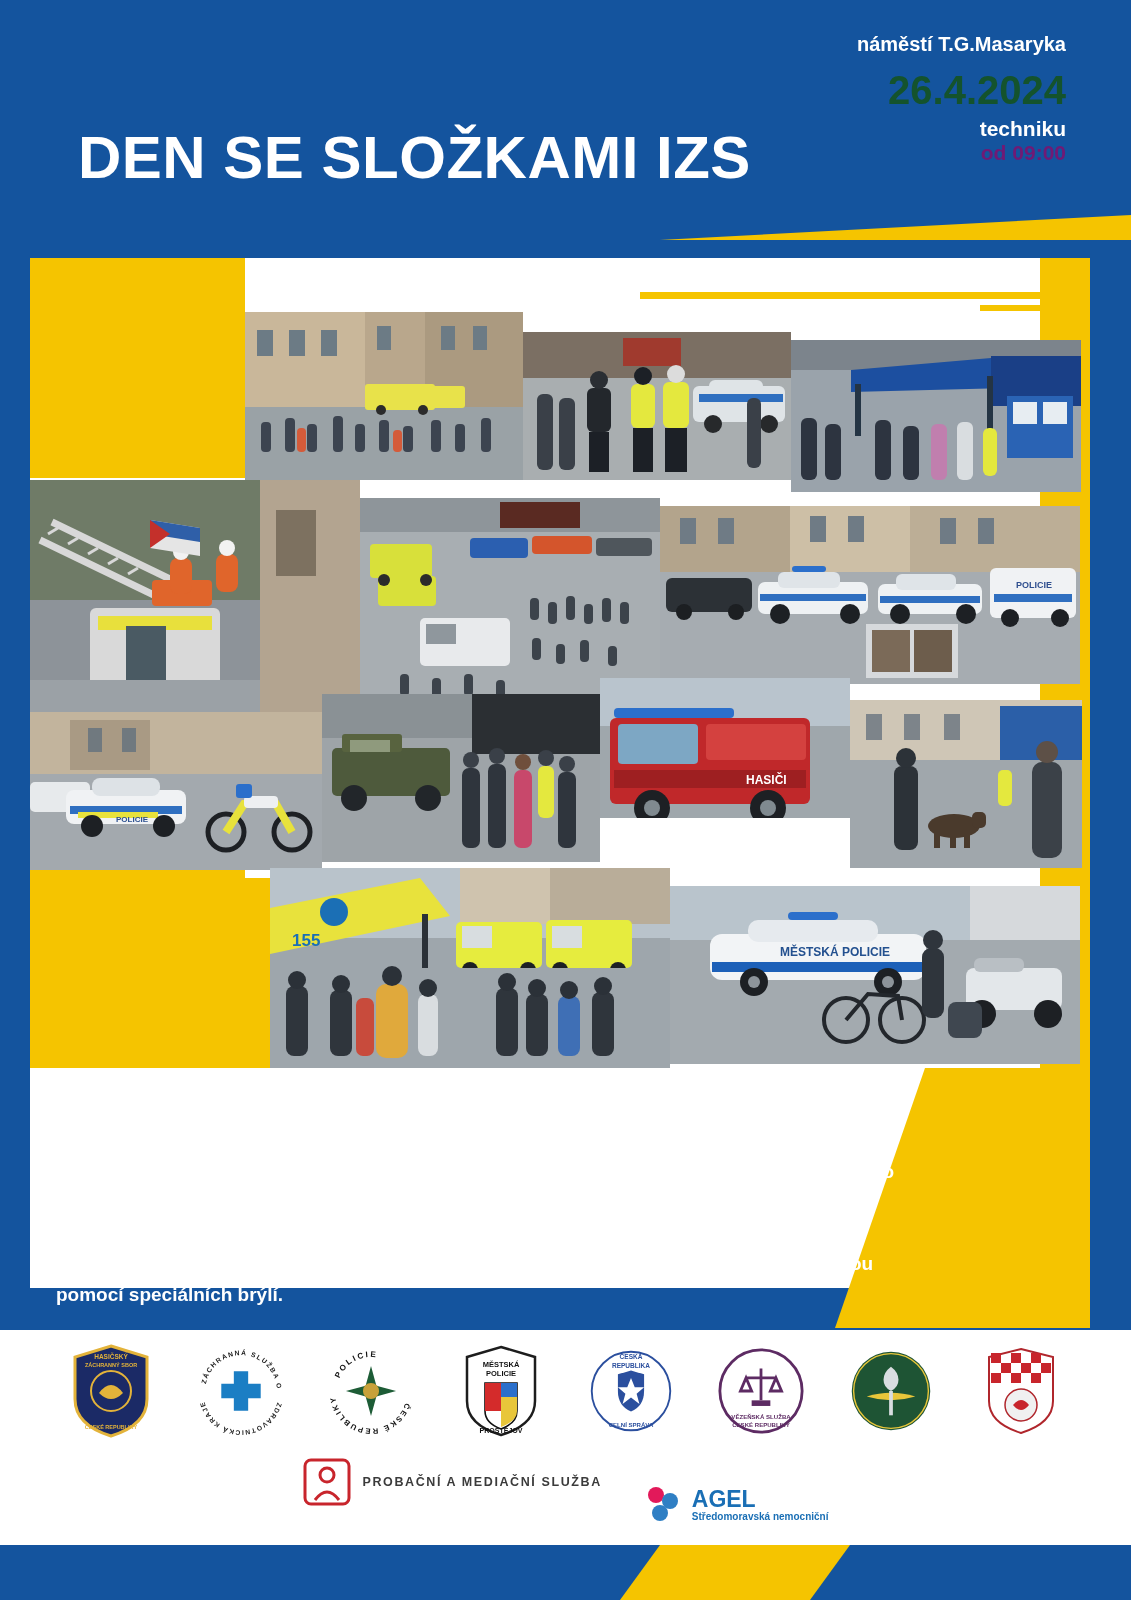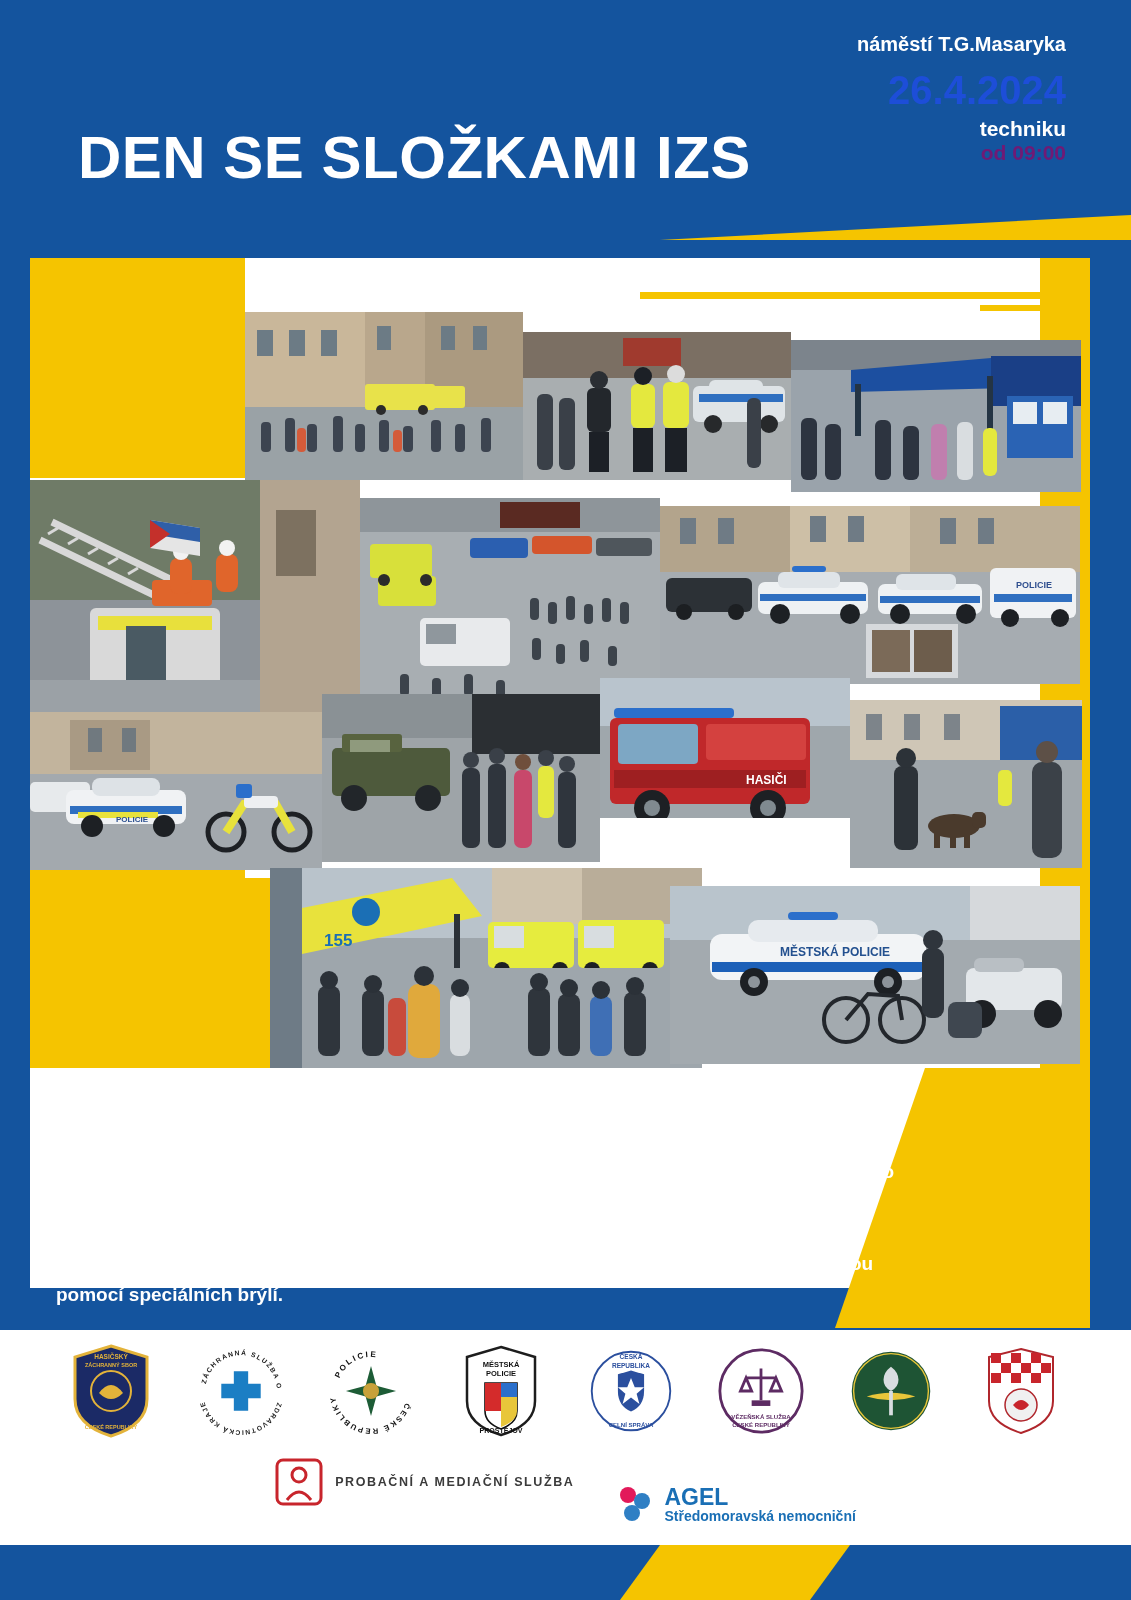--- a/index.html
+++ b/index.html
@@ -51,21 +51,21 @@
     color: #ffffff;
     font-size: 20px;
     font-weight: bold;
     text-align: right;
     white-space: nowrap;
   }
   .date {
     position: absolute;
     right: 65px;
     top: 68px;
-    color: #1d4ed8;
+    color: #14532d;
     font-size: 40px;
     font-weight: bold;
     text-align: right;
     white-space: nowrap;
   }
   .time1 {
     position: absolute;
     right: 65px;
     top: 117px;
     color: #ffffff;
@@ -230,21 +230,21 @@
   }
   .pms-text {
     font-size: 12.5px;
     letter-spacing: 1.6px;
     color: #3b3b3b;
     font-weight: bold;
     white-space: nowrap;
   }
   .agel-wrap { display:flex; align-items:center; gap:8px;margin-top:46px; }
   .agel-name { font-size: 23px; font-weight: bold; color:#1a6fb5; line-height:1; }
-  .agel-sub { font-size: 14px; font-weight: bold; color:#1a6fb5; line-height:1.1; }
+  .agel-sub { font-size: 10px; font-weight: bold; color:#1a6fb5; line-height:1.1; }
 </style>
 </head>
 <body>
 
 <div class="poster">
 
   <div class="top-band-2"></div>
   <div class="yellow-diag-top"></div>
 
   <div class="title">DEN SE SLOŽKAMI IZS</div>
@@ -576,21 +576,21 @@
         <rect x="84" y="132" width="6" height="16"></rect>
           <rect x="100" y="132" width="6" height="16"></rect>
         <rect x="114" y="132" width="6" height="16"></rect>
       </g>
       <g fill="#e4e83e">
           <rect x="148" y="70" width="14" height="36" rx="5"></rect>
         </g>
     </svg>
   </div>
 
-  <div class="photo" style="left:270px; top:868px; width:400px; height:200px;padding-left:32px;">
+  <div class="photo" style="left:270px; top:868px; width:400px; height:200px;">
     <svg width="400" height="200" viewBox="0 0 400 200" preserveAspectRatio="none">
       <rect width="400" height="200" fill="#9ea6ac"></rect>
       <rect x="0" y="0" width="400" height="70" fill="#b9c3cb"></rect>
       <rect x="190" y="0" width="90" height="56" fill="#cfc3ae"></rect>
       <rect x="280" y="0" width="120" height="56" fill="#b9ad99"></rect>
       <path d="M0 40 L150 10 L180 48 L0 86 Z" fill="#e8e23c"></path>
       <circle cx="64" cy="44" r="14" fill="#1b6fb5"></circle>
       <text x="22" y="78" font-family="Liberation Sans" font-size="17" fill="#1b6fb5" font-weight="bold">155</text>
       <rect x="152" y="46" width="6" height="74" fill="#2b3138"></rect>
       <rect x="186" y="54" width="86" height="46" rx="5" fill="#e6ec3e"></rect>

